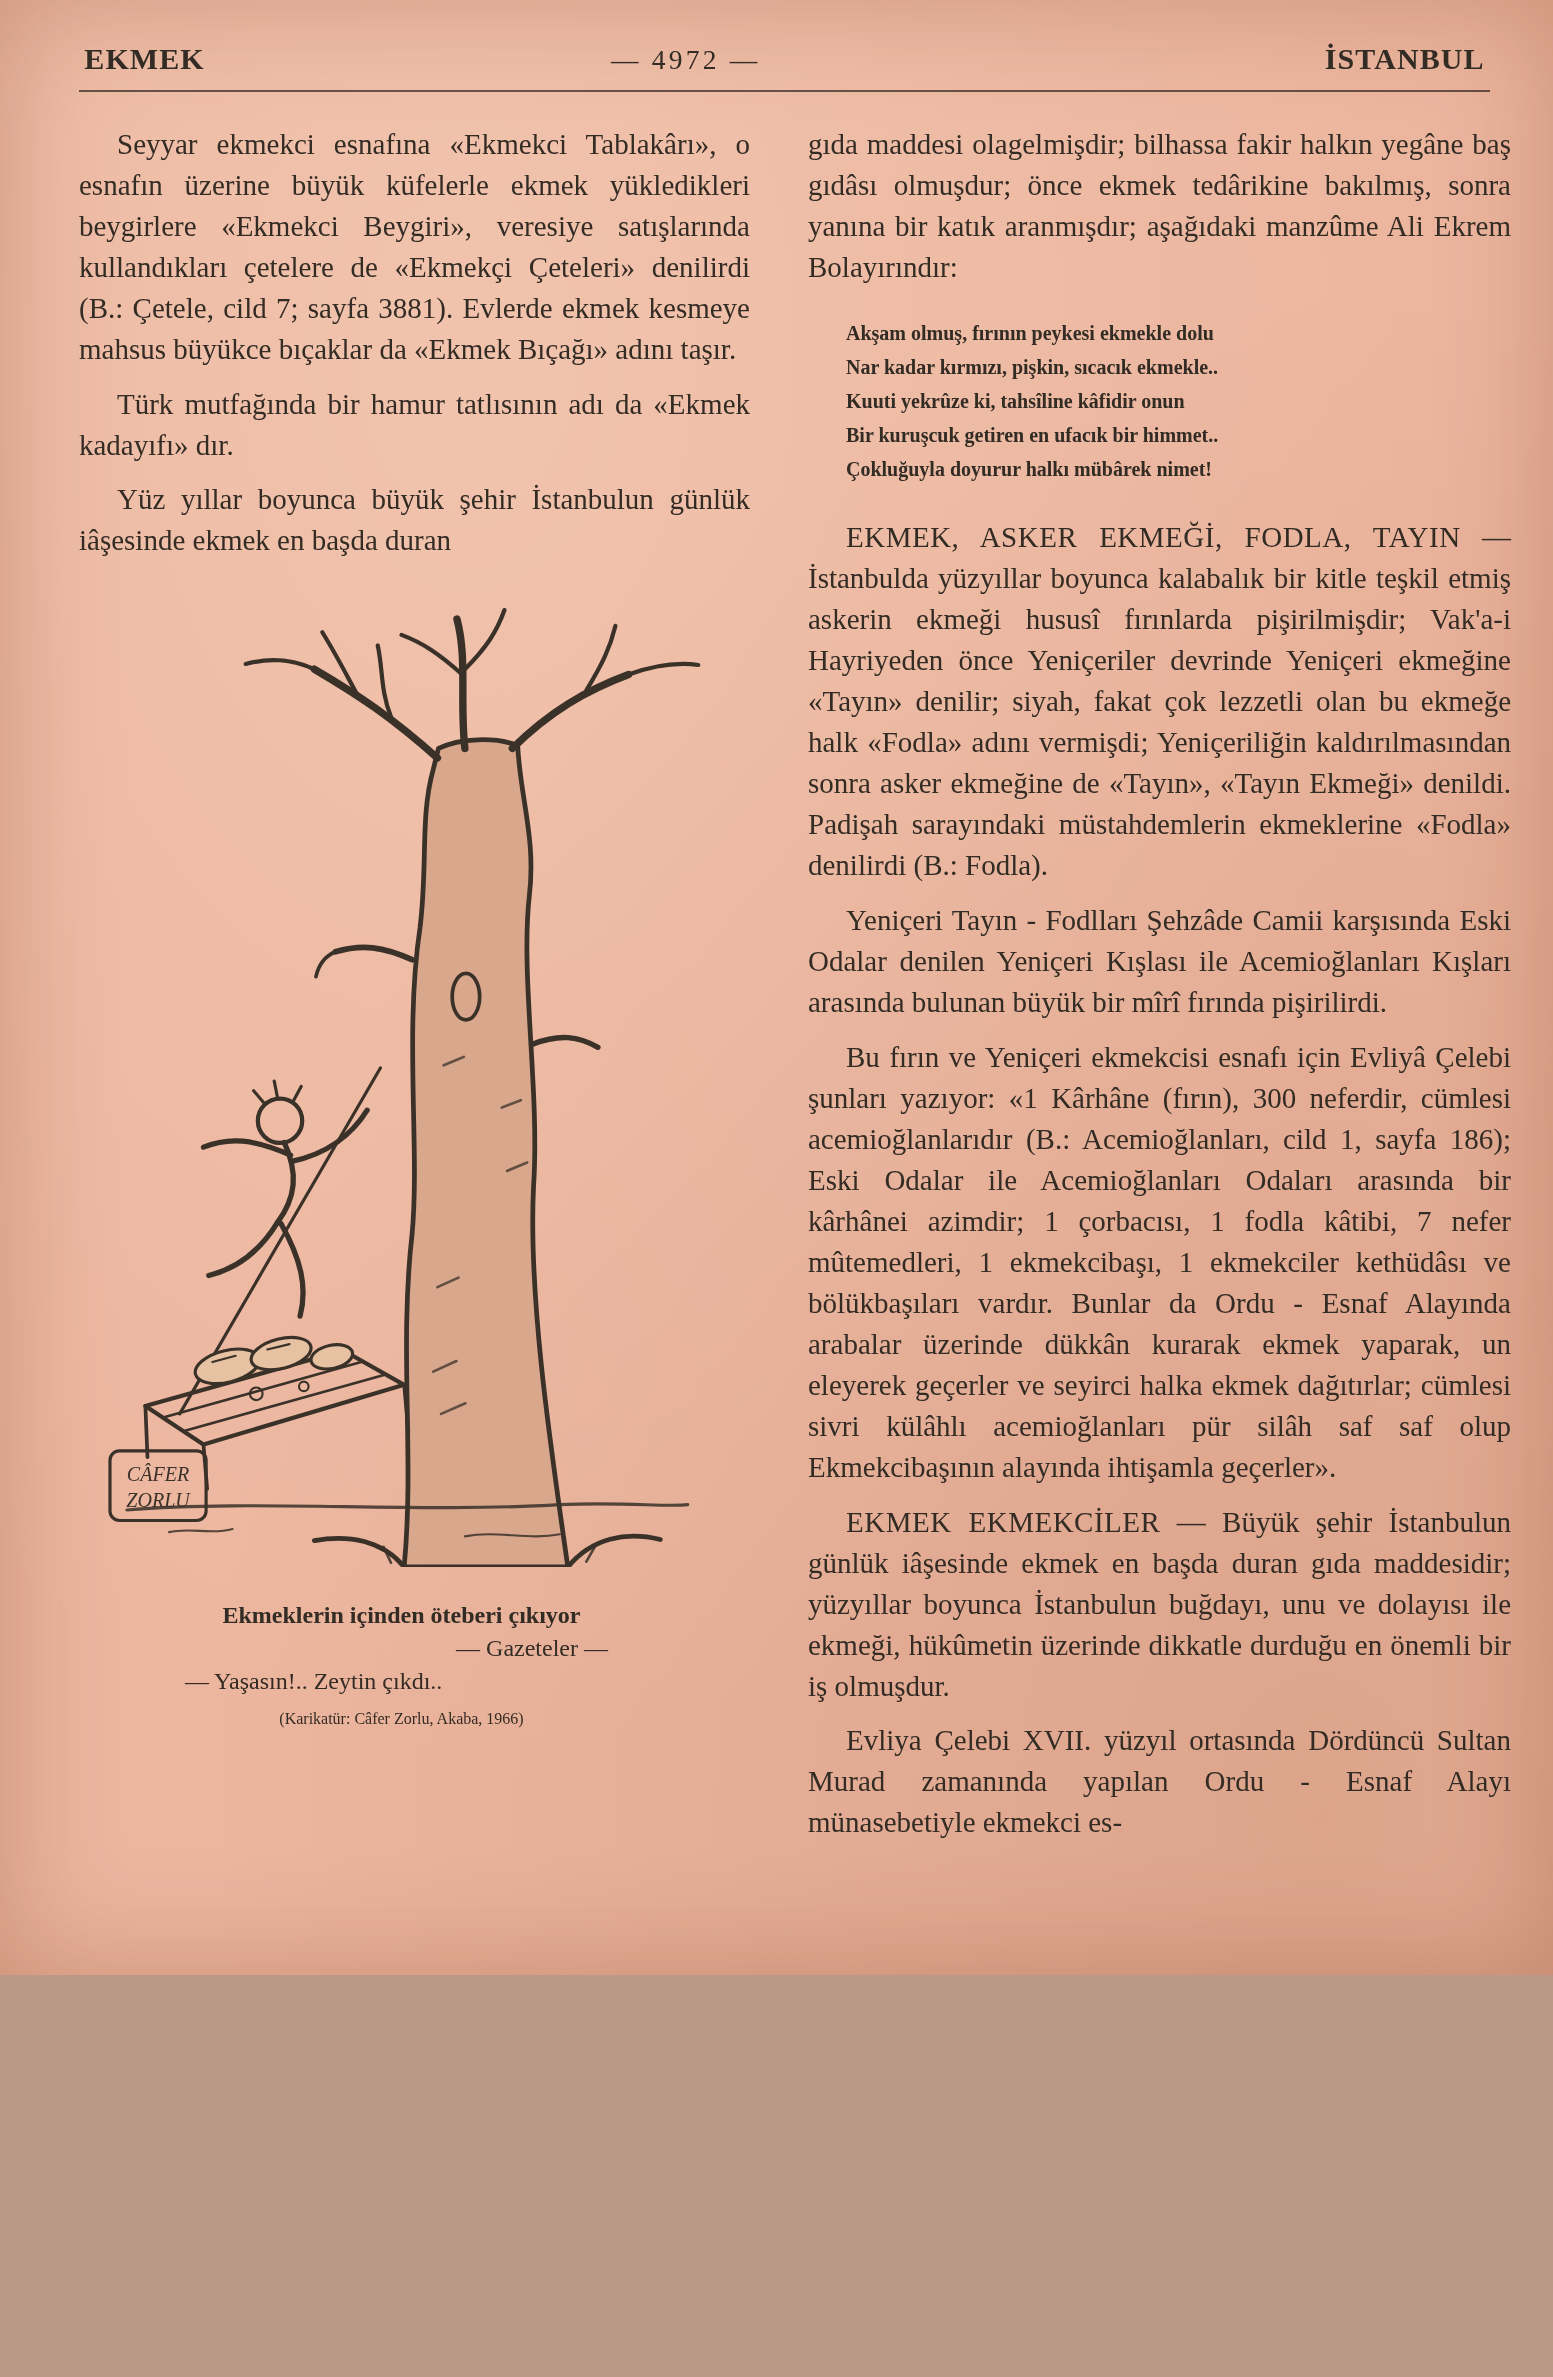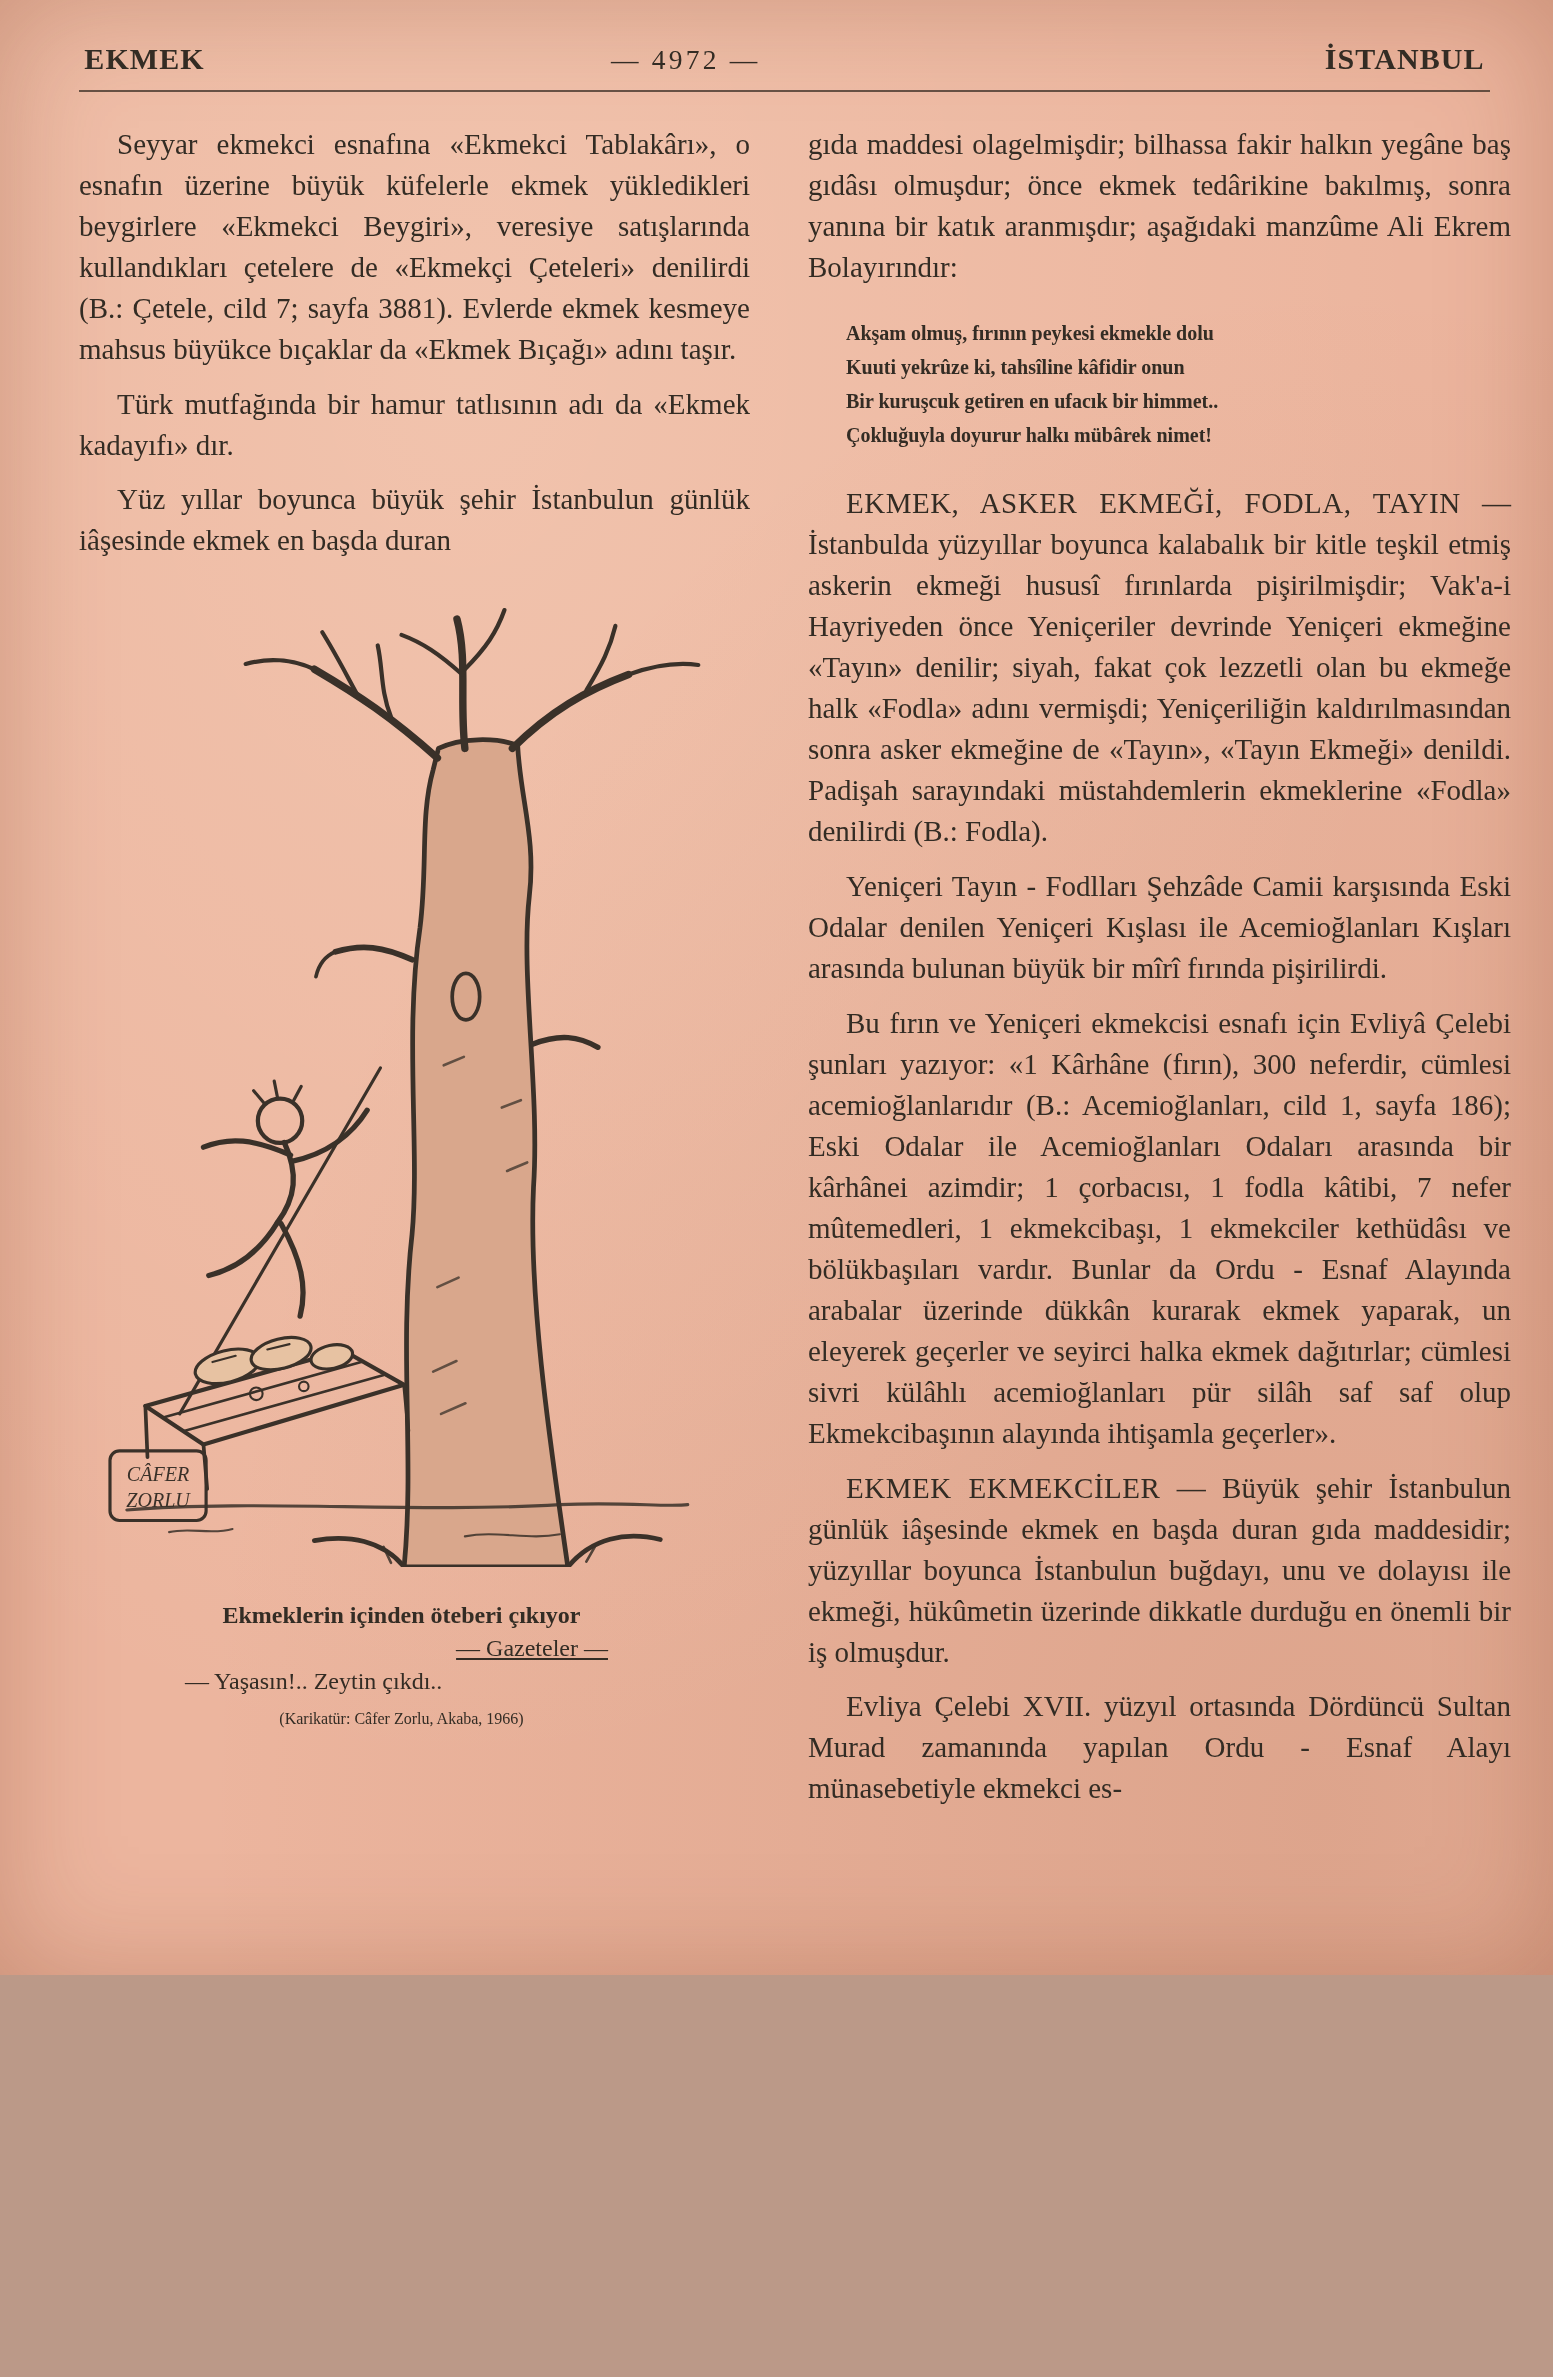--- a/index.html
+++ b/index.html
@@ -43,21 +43,21 @@
   }
   .poem2{
     font-weight:bold;font-size:20px;line-height:34px;
     margin:28.5px 0 31px 38px;
   }
   .entry-heading{font-weight:normal;letter-spacing:0.5px;}
   .entry-gap{margin-top:26.4px;}
   figure{margin:29px 0 0 16px;width:613px;}
   figcaption{margin-top:32px;font-size:24px;line-height:33px;}
   .cap1{font-weight:bold;text-align:center;}
-  .cap2{text-align:right;padding-right:100px;text-decoration:underline;}
+  .cap2{text-align:right;padding-right:100px;}
   .cap3{text-align:left;padding-left:90px;}
   .cap4{text-align:center;font-size:16px;margin-top:3.2px;}
   .illus{display:block;}
   .illus *{vector-effect:none;}
 </style>
 </head>
 <body>
 
 <div class="page">
 
@@ -152,20 +152,21 @@
       </figure>
 
     </section>
 
     <section class="col right">
 
       <p class="body noindent">gıda maddesi olagelmişdir; bilhassa fakir halkın yegâne baş gıdâsı olmuşdur; önce ekmek tedârikine bakılmış, sonra yanına bir katık aranmışdır; aşağıdaki manzûme Ali Ekrem Bolayırındır:</p>
 
       <div class="poem2">
         <div>Akşam olmuş, fırının peykesi ekmekle dolu</div>
+        <div>Nar kadar kırmızı, pişkin, sıcacık ekmekle..</div>
         <div>Kuuti yekrûze ki, tahsîline kâfidir onun</div>
         <div>Bir kuruşcuk getiren en ufacık bir himmet..</div>
         <div>Çokluğuyla doyurur halkı mübârek nimet!</div>
       </div>
 
       <p class="body entry-gap">
         <b class="entry-heading">EKMEK, ASKER EKMEĞİ, FODLA, TAYIN</b>
         <span>— İstanbulda yüzyıllar boyunca kalabalık bir kitle teşkil etmiş askerin ekmeği hususî fırınlarda pişirilmişdir; Vak'a-i Hayriyeden önce Yeniçeriler devrinde Yeniçeri ekmeğine «Tayın» denilir; siyah, fakat çok lezzetli olan bu ekmeğe halk «Fodla» adını vermişdi; Yeniçeriliğin kaldırılmasından sonra asker ekmeğine de «Tayın», «Tayın Ekmeği» denildi. Padişah sarayındaki müstahdemlerin ekmeklerine «Fodla» denilirdi (B.: Fodla).</span>
       </p>
 

